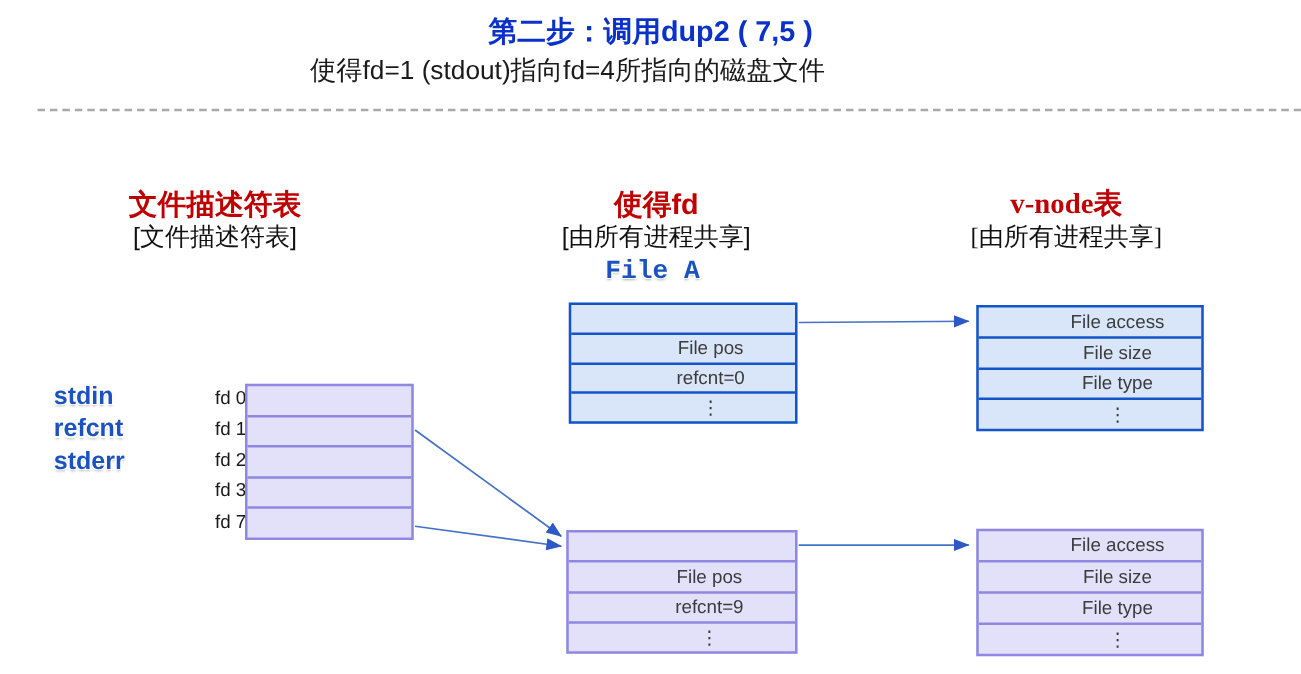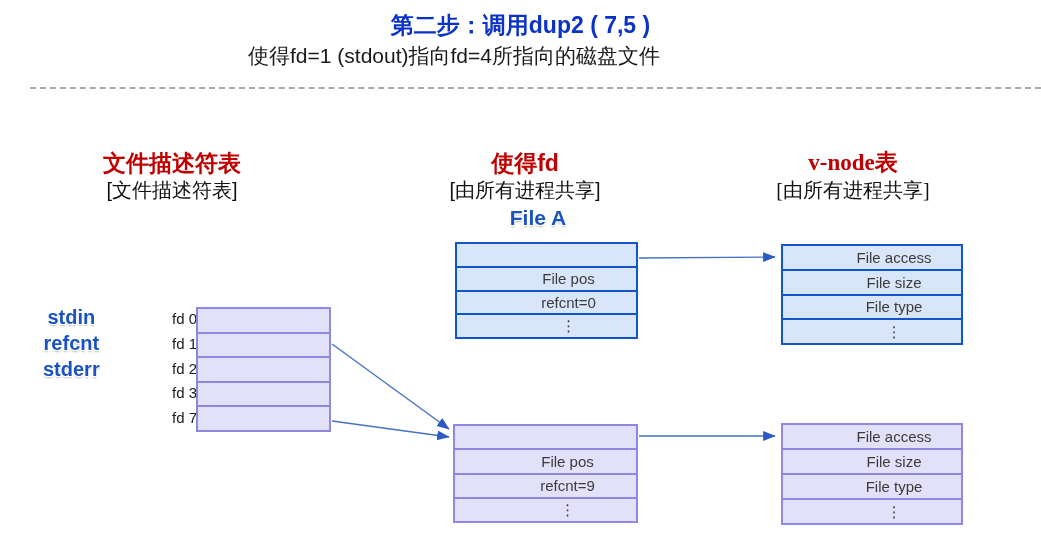--- a/index.html
+++ b/index.html
@@ -23,28 +23,27 @@
   
   .col-head{position:absolute;top:112px;width:300px;text-align:center;margin-top:37px;}
   .col-head .t{font-size:23px;font-weight:bold;color:var(--head-red);line-height:28px;}
   .col-head .s{font-size:20px;color:#111;line-height:26px;}
   .ch1{left:22px;} .ch2{left:375px;} .ch3{left:703px;font-family:Liberation Serif, serif;}
   
   .glow{
     font-weight:bold;
     text-shadow:-1px -1px 0 #fff,1px -1px 0 #fff,-1px 1px 0 #fff,1px 1px 0 #fff,
                 0 2px 2px rgba(120,120,120,.55);
-    text-align:center;
   }
   .std-labels{position:absolute;left:43px;top:304px;font-size:20px;color:var(--label-blue);}
   .std-labels div{height:26px;line-height:26px;}
   .fd-labels{position:absolute;left:143px;top:307px;font-size:15px;color:#1a1a1a;}
   .fd-labels div{height:24.8px;line-height:24.8px;margin-left:29px;}
   .file-label{position:absolute;width:200px;text-align:center;font-size:21px;}
-  .file-a-label{left:438px;top:206px;color:var(--label-blue);}
+  .file-a-label{left:422px;top:206px;color:var(--label-blue);font-family:Liberation Mono, monospace;}
   .file-b-label{left:446px;top:391px;color:var(--purple);margin-top:44px;}
   
   .tbl{
     position:absolute;display:flex;flex-direction:column;box-sizing:border-box;
   }
   .tbl .row{
     flex:1;display:flex;align-items:center;justify-content:center;
     font-size:15px;color:#3b3b3b;padding-left:44px;
   }
   .tbl-blue{border:2px solid var(--blue-border);background:var(--blue-fill);}

